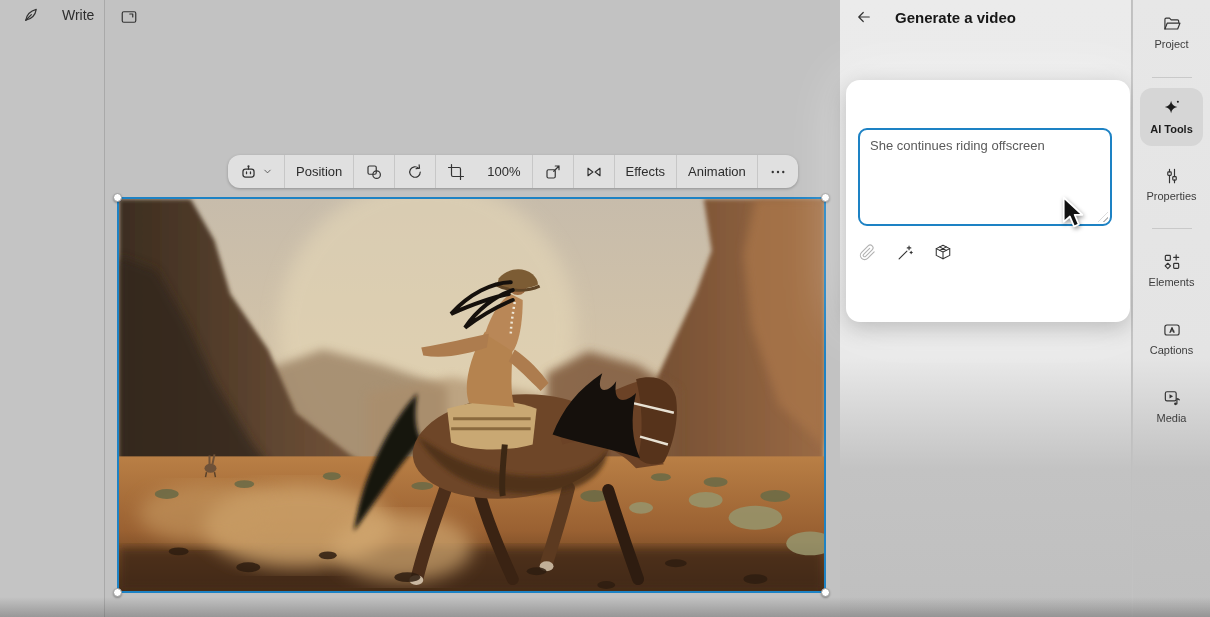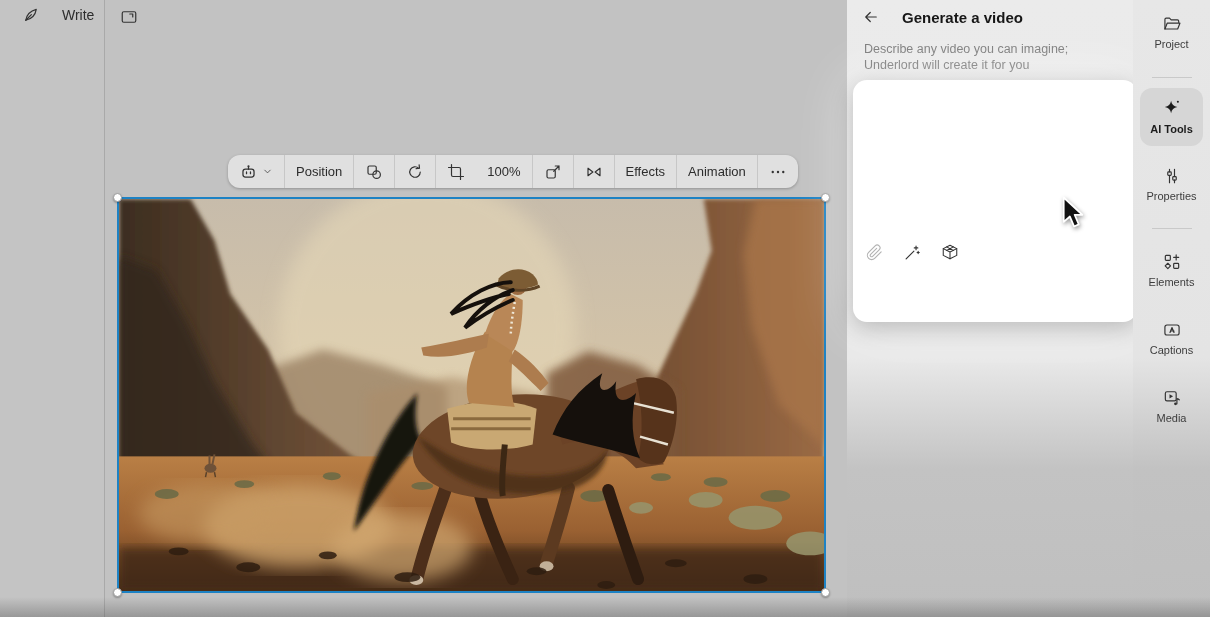--- a/index.html
+++ b/index.html
@@ -32,21 +32,21 @@
   .handle { position:absolute; width:9px; height:9px; background:#fff; border:1px solid #9c9c9c;
             border-radius:50%; box-shadow:0 1px 2px rgba(0,0,0,.3); }
   .h-tl { left:-6px; top:-6px; cursor:nwse-resize; }
   .h-tr { right:-6px; top:-6px; cursor:nesw-resize; }
   .h-bl { left:-6px; bottom:-6px; cursor:nesw-resize; }
   .h-br { right:-6px; bottom:-6px; cursor:nwse-resize; }
 
   
   .panel { position:absolute; left:840px; top:0; width:292px; height:617px;
            background:linear-gradient(180deg,#ebebeb 0%,#e9e9e9 58%,#c3c3c3 76%,#bfbfbf 100%);
-           border-right:1px solid #c0c0c0;margin-left:7px; }
+           border-right:1px solid #c0c0c0; }
   .panel-head { position:absolute; left:0; top:0; width:100%; height:34px; }
   .back-btn { position:absolute; left:14px; top:8px; width:20px; height:20px; border:none; background:none;
               cursor:pointer; padding:0; }
   .panel-title { position:absolute; left:55px; top:9px; font-size:15px; font-weight:bold; color:#161616; }
   .panel-desc { position:absolute; left:17px; top:41px; width:250px; font-size:12.5px; line-height:16px; color:#7b7b7b; }
 
   .card { position:absolute; left:6px; top:80px; width:284px; height:242px; background:#ffffff;
           border-radius:14px; box-shadow:0 6px 22px rgba(0,0,0,.22), 0 0 60px rgba(255,255,255,.55); }
   .chip { position:absolute; left:11px; top:11px; height:30px; display:flex; align-items:center; gap:7px;
           padding:0 12px 0 3px; border:1px solid #e1e1e1; border-radius:15px; background:#fff; cursor:pointer;
@@ -313,26 +313,26 @@
 
   <section class="panel">
     <div class="panel-head">
       <button class="back-btn">
         <svg width="18" height="18" viewBox="0 0 24 24">
           <path class="ic" d="M19 12H5M11 6l-6 6 6 6"></path>
         </svg>
       </button>
       <h1 class="panel-title">Generate a video</h1>
     </div>
-    <p class="panel-desc">
-      <span>Describe any video you can imagine;</span><br>
-      <span>Underlord will create it for you</span>
-    </p>
 
     <div class="card">
+      <div class="ta-wrap">
+        <textarea spellcheck="false" style="">She continues riding offscreen</textarea>
+        <div class="grip"></div>
+      </div>
       <div class="icon-row">
         <button>
           <svg width="17" height="17" viewBox="0 0 24 24">
             <path d="M21.4 11.05l-9.19 9.19a6 6 0 0 1-8.49-8.49l9.19-9.19a4 4 0 1 1 5.66 5.66l-9.2 9.19a2 2 0 0 1-2.83-2.83l8.49-8.48" fill="none" stroke="#b3b3b3" stroke-width="1.6" stroke-linecap="round" stroke-linejoin="round"></path>
           </svg>
         </button>
         <button>
           <svg width="17" height="17" viewBox="0 0 24 24">
             <path class="ic" d="M3 21L14 10"></path>
             <path class="ic" d="M17 3v5M14.5 5.5h5"></path>

